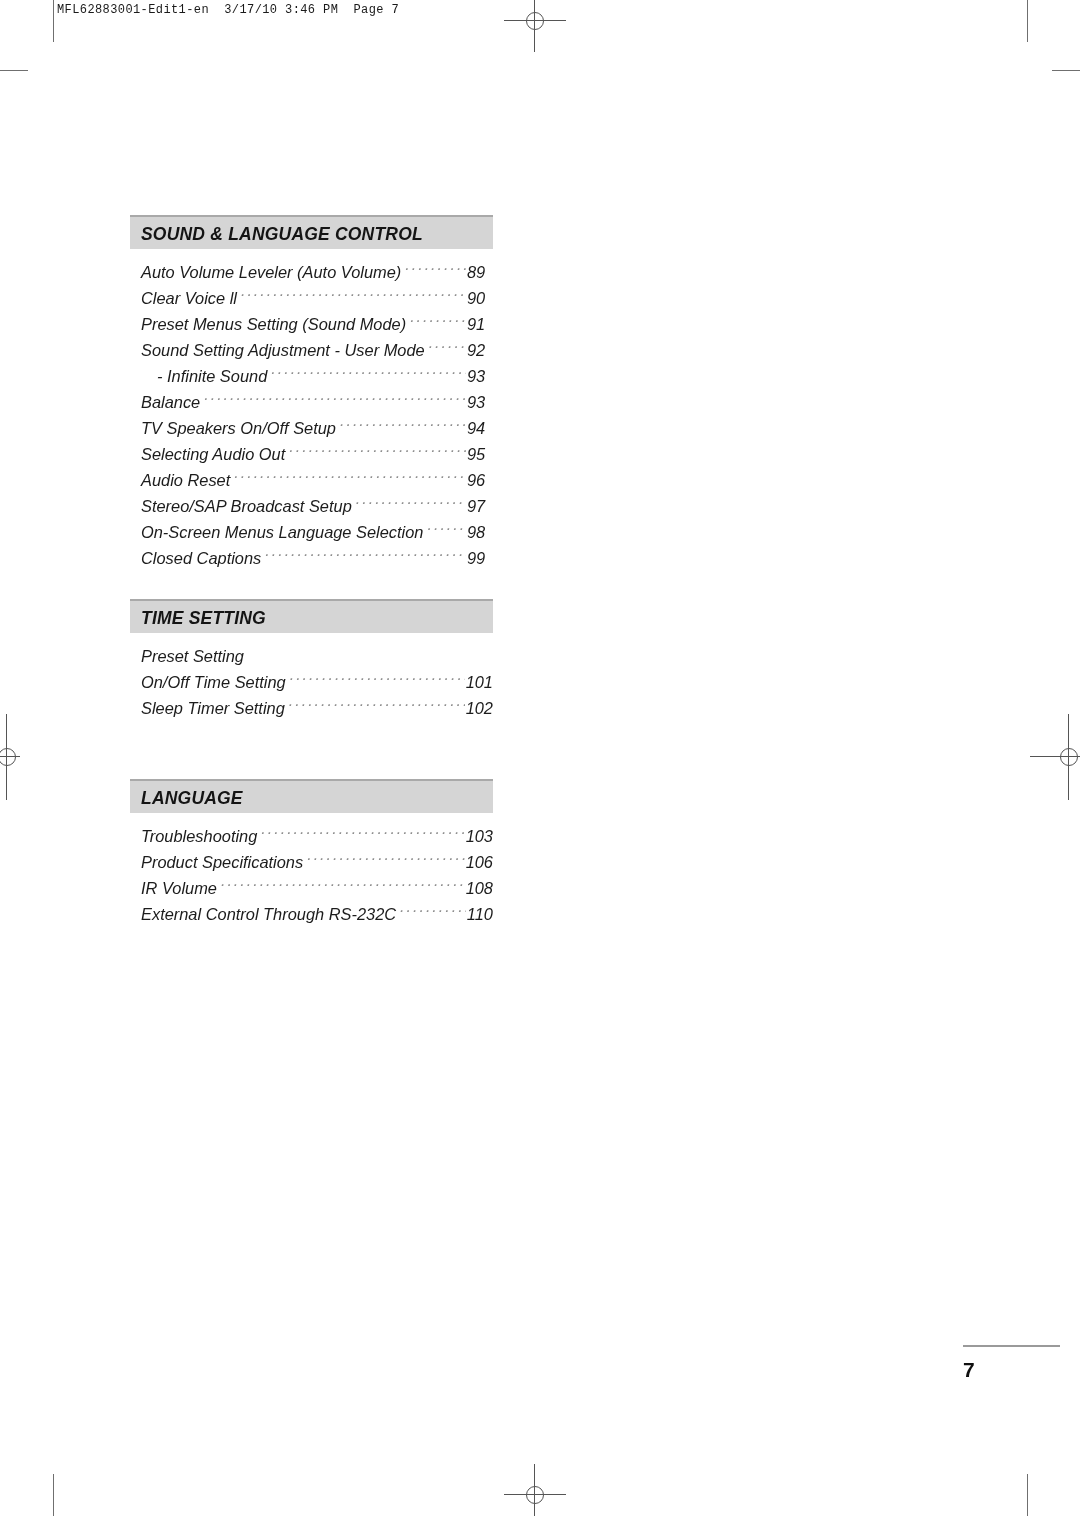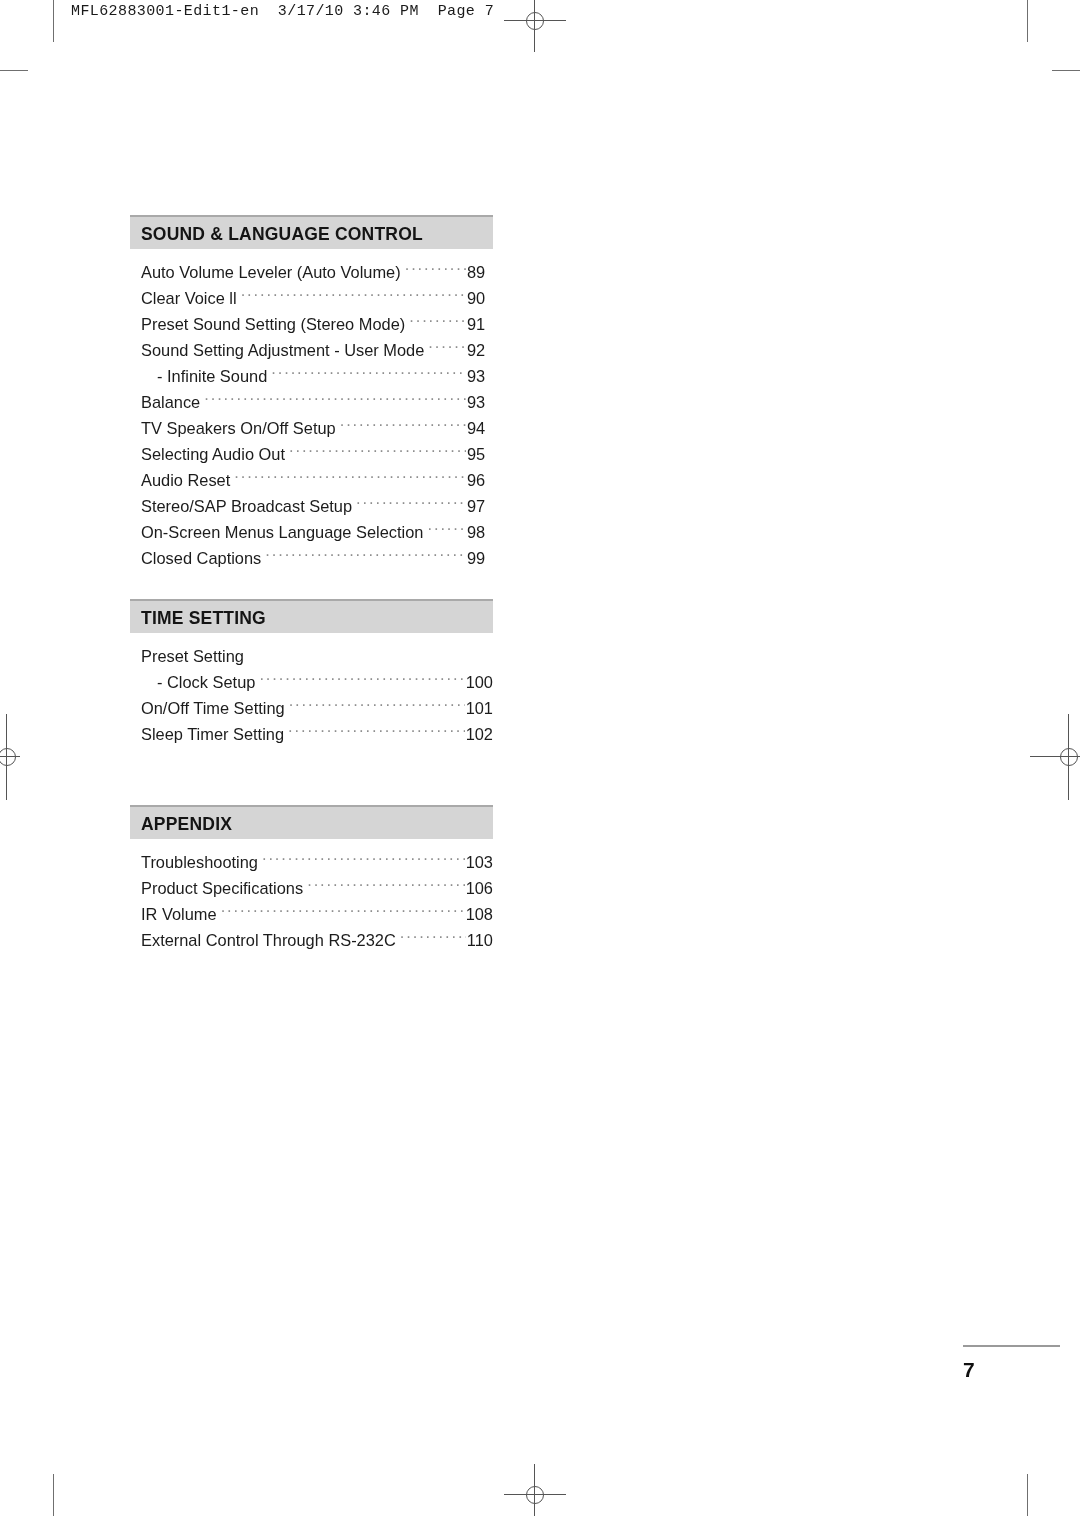--- a/index.html
+++ b/index.html
@@ -53,38 +53,38 @@
     width: 62px;
     height: 1px;
     background: #555;
   }
   .reg.left .cv { top: -26px; height: 86px; }
   .reg.left .ch { left: -22px; width: 52px; }
 
   
   .slug {
     position: absolute;
-    left: 71px;
+    left: 57px;
     top: 3px;
     font-family: "Liberation Mono", "DejaVu Sans Mono", monospace;
-    font-size: 15px;
+    font-size: 12px;
     letter-spacing: 0.4px;
     color: #1a1a1a;
     white-space: pre;
   }
 
   
   .toc {
     position: absolute;
     left: 130px;
     top: 215px;
     width: 363px;
   }
 
-  .section { margin-bottom: 0; }
+  .section { margin-bottom: 0; font-style: italic; }
   .section.gap-2 { margin-top: 28px; }
   .section.gap-3 { margin-top: 58px; }
 
   .section-head {
     background: #d5d5d5;
     border-top: 2px solid #a9a9a9;
     height: 34px;
     line-height: 34px;
     padding-left: 11px;
     box-sizing: border-box;
@@ -199,21 +199,21 @@
           <span class="label">Auto Volume Leveler (Auto Volume)</span>
           <span class="leader"></span>
           <span class="page">89</span>
         </div>
         <div class="entry">
           <span class="label">Clear Voice ll</span>
           <span class="leader"></span>
           <span class="page">90</span>
         </div>
         <div class="entry">
-          <span class="label">Preset Sound Setting (Stereo Mode)</span>
+          <span class="label">Preset Menus Setting (Sound Mode)</span>
           <span class="leader"></span>
           <span class="page">91</span>
         </div>
         <div class="entry">
           <span class="label">Sound Setting Adjustment - User Mode</span>
           <span class="leader"></span>
           <span class="page">92</span>
         </div>
         <div class="entry sub">
           <span class="label">- Infinite Sound</span>
@@ -258,39 +258,34 @@
       </div>
     </div>
     <div class="section gap-2">
       <div class="section-head"><span class="title">TIME SETTING</span></div>
       <div class="entries">
         <div class="entry nodots">
           <span class="label">Preset Setting</span>
           <span class="leader"></span>
           <span class="page"></span>
         </div>
-        <div class="entry sub">
-          <span class="label">- Clock Setup</span>
-          <span class="leader"></span>
-          <span class="page">100</span>
-        </div>
         <div class="entry">
           <span class="label">On/Off Time Setting</span>
           <span class="leader"></span>
           <span class="page">101</span>
         </div>
         <div class="entry">
           <span class="label">Sleep Timer Setting</span>
           <span class="leader"></span>
           <span class="page">102</span>
         </div>
       </div>
     </div>
     <div class="section gap-3">
-      <div class="section-head"><span class="title">APPENDIX</span></div>
+      <div class="section-head"><span class="title">LANGUAGE</span></div>
       <div class="entries">
         <div class="entry">
           <span class="label">Troubleshooting</span>
           <span class="leader"></span>
           <span class="page">103</span>
         </div>
         <div class="entry">
           <span class="label">Product Specifications</span>
           <span class="leader"></span>
           <span class="page">106</span>

